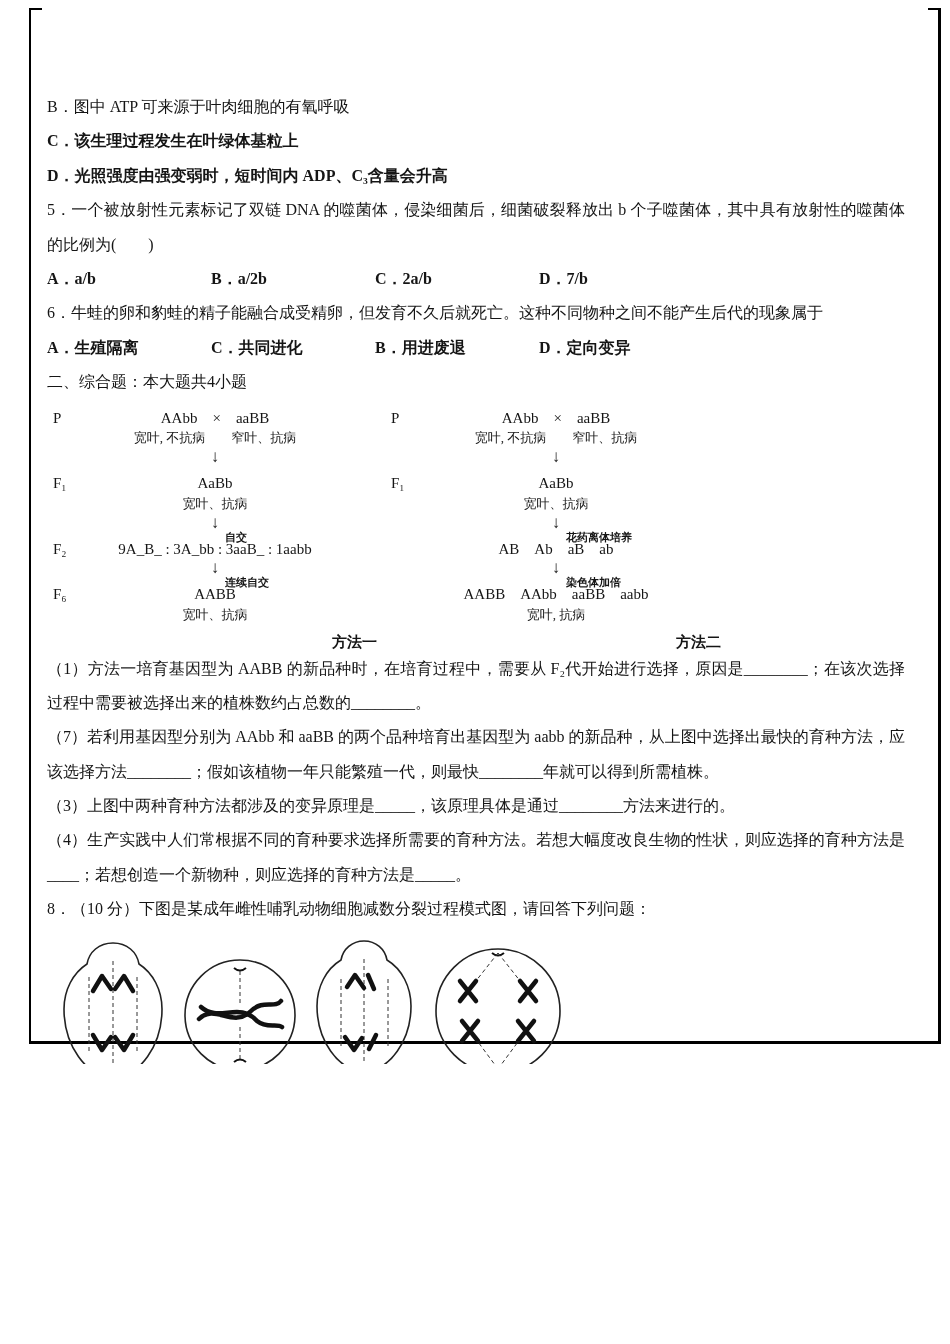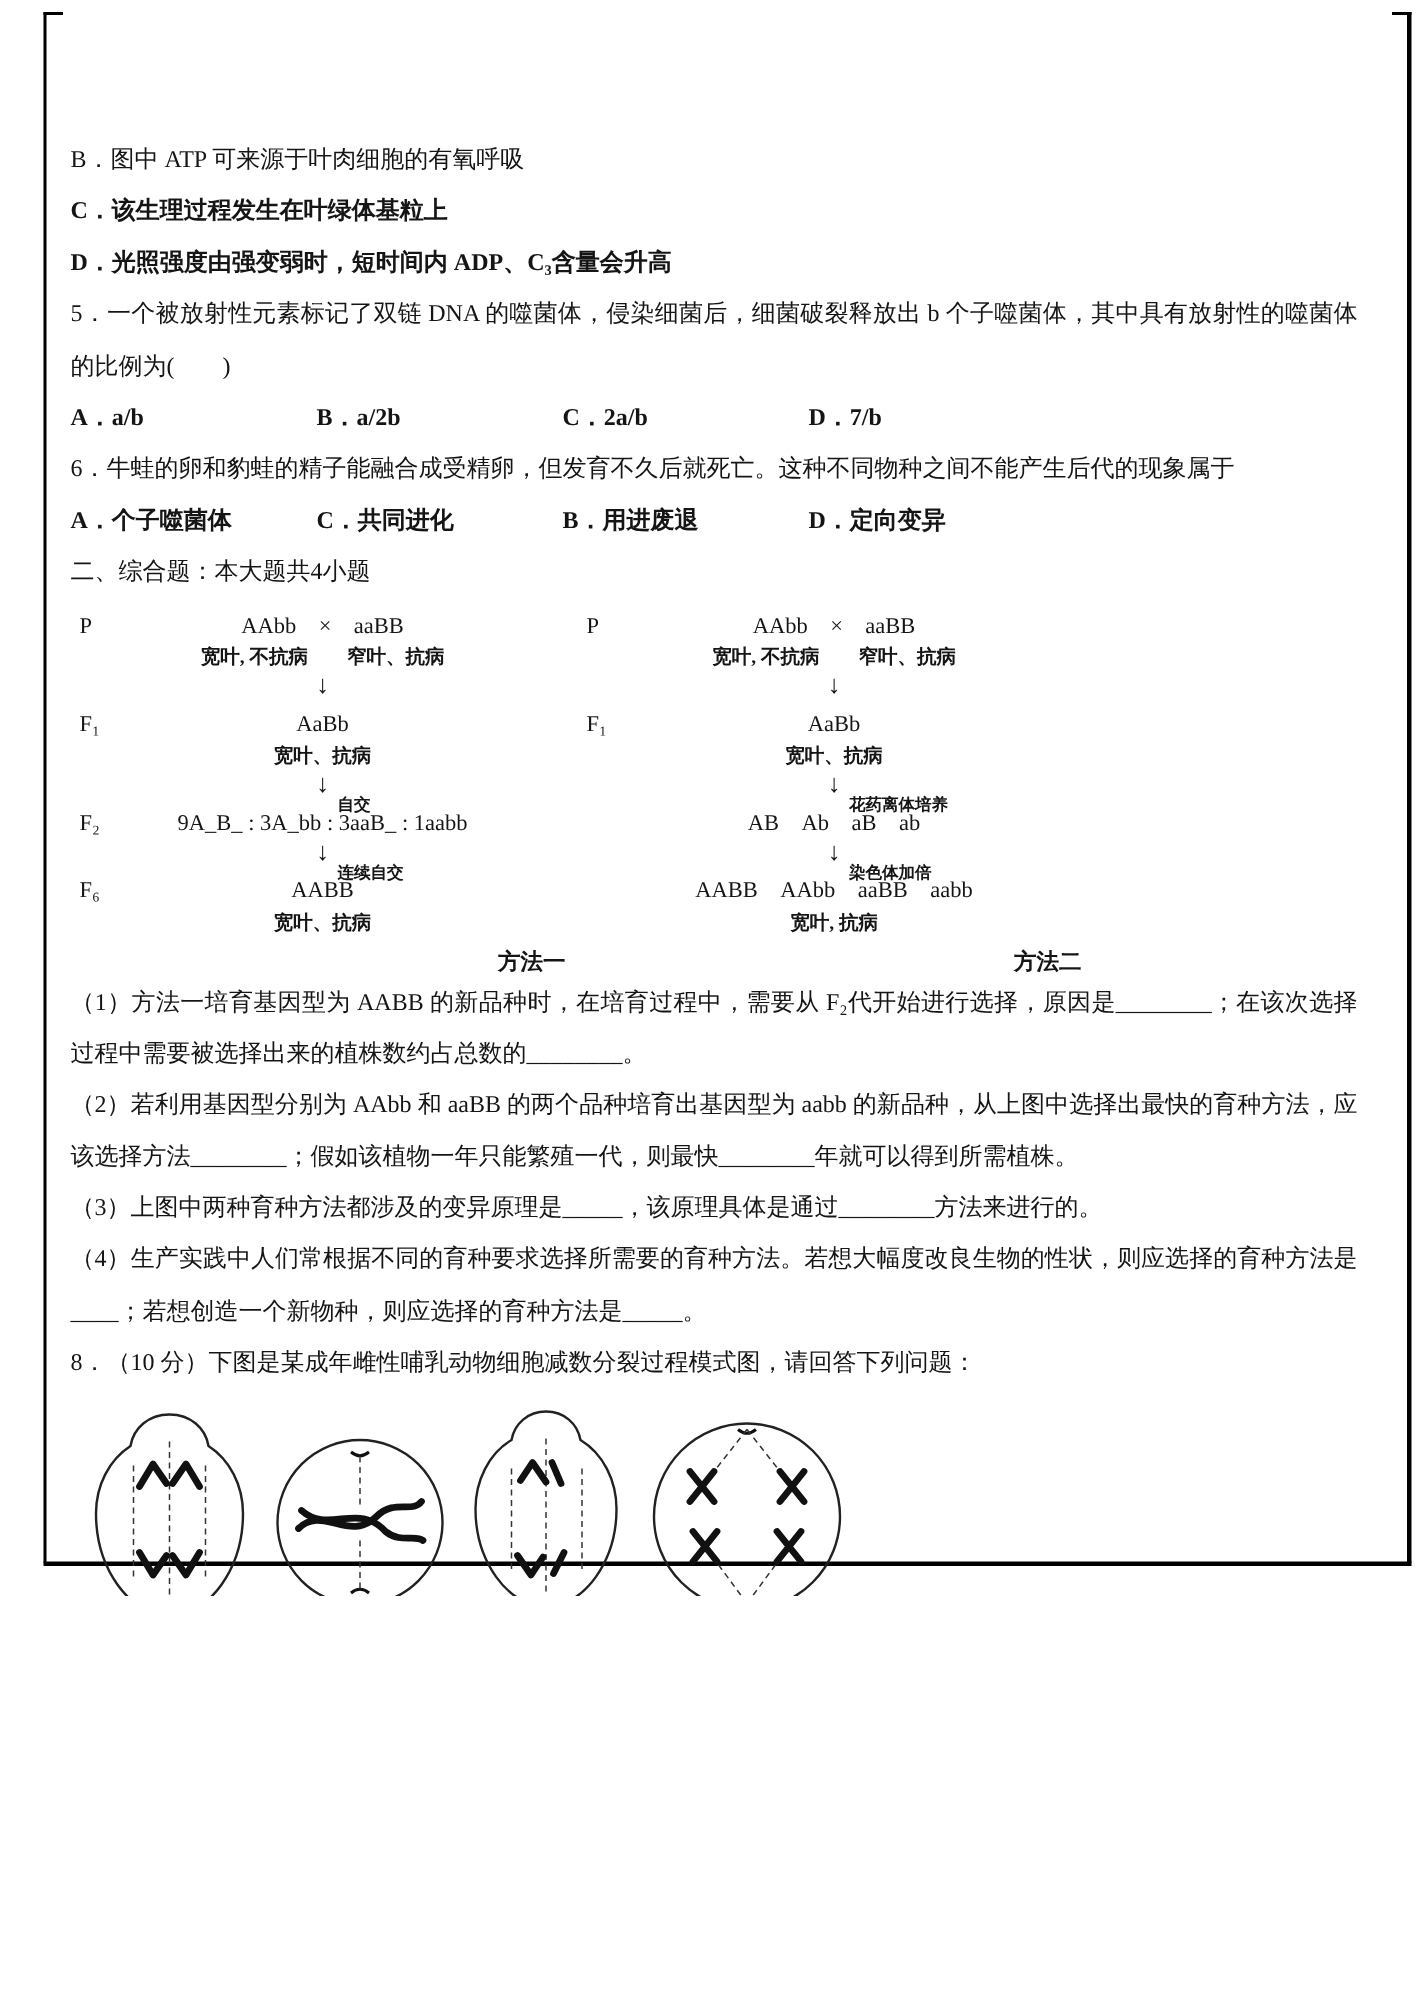--- a/index.html
+++ b/index.html
@@ -22,21 +22,21 @@
   .opts span { display:inline-block; width:164px; }
   .opts span:last-child { width:auto; }
 
   
   .flowchart { position:relative; height:238px; margin:6px 0 8px 0; font-size:15px; line-height:1.35; }
   .method { position:absolute; top:2px; }
   .method.m1 { left:6px;  width:324px; }
   .method.m2 { left:344px; width:330px; }
   .frow { position:relative; text-align:center; }
   .gen { position:absolute; left:0; top:0; font-size:15px; }
-  .pheno { font-size:13px; font-weight:700; margin:1px 0 2px; }
+  .pheno { font-size:13px; font-weight:400; margin:1px 0 2px; }
   .arrow-row { position:relative; height:25px; }
   .arrow-glyph { position:absolute; left:50%; transform:translateX(-50%); top:-2px; font-size:17px; }
   .arrow-label { position:absolute; left:calc(50% + 10px); top:16px; font-size:11px; font-weight:700; white-space:nowrap; }
   .caption { text-align:right; font-weight:700; margin-top:9px; font-size:15px; }
 
   
   .cells { display:flex; align-items:flex-end; gap:6px; margin:8px 0 2px 8px; }
   .cellbox { text-align:center; }
   .cellbox svg { display:block; }
   .cell-label { display:block; font-size:17px; margin-top:2px; }
@@ -64,21 +64,21 @@
     <div class="pline">5．一个被放射性元素标记了双链 DNA 的噬菌体，侵染细菌后，细菌破裂释放出 b 个子噬菌体，其中具有放射性的噬菌体的比例为(　　)</div>
     <div class="opts">
       <span>A．a/b</span>
       <span>B．a/2b</span>
       <span>C．2a/b</span>
       <span>D．7/b</span>
     </div>
 
     <div class="pline">6．牛蛙的卵和豹蛙的精子能融合成受精卵，但发育不久后就死亡。这种不同物种之间不能产生后代的现象属于</div>
     <div class="opts">
-      <span>A．个子噬菌体</span>
+      <span>A．生殖隔离</span>
       <span>C．共同进化</span>
       <span>B．用进废退</span>
       <span>D．定向变异</span>
     </div>
 
     <div class="pline">二、综合题：本大题共4小题</div>
 
     <div class="flowchart">
 
       <div class="method m1">
@@ -138,21 +138,21 @@
           <span class="arrow-glyph">↓</span>
           <span class="arrow-label">染色体加倍</span>
         </div>
         <div class="frow">AABB　AAbb　aaBB　aabb</div>
         <div class="frow pheno">宽叶, 抗病</div>
         <div class="caption">方法二</div>
       </div>
     </div>
 
     <div class="pline">（1）方法一培育基因型为 AABB 的新品种时，在培育过程中，需要从 F₂代开始进行选择，原因是________；在该次选择过程中需要被选择出来的植株数约占总数的________。</div>
-    <div class="pline">（2）若利用基因型分别为 AAbb 和 aaBB 的两个品种培育出基因型为 aabb 的新品种，从上图中选择出最快的育种方法，应该选择方法________；假如该植物一年只能繁殖一代，则最快________年就可以得到所需植株。</div>
+    <div class="pline">（7）若利用基因型分别为 AAbb 和 aaBB 的两个品种培育出基因型为 aabb 的新品种，从上图中选择出最快的育种方法，应该选择方法________；假如该植物一年只能繁殖一代，则最快________年就可以得到所需植株。</div>
     <div class="pline">（3）上图中两种育种方法都涉及的变异原理是_____，该原理具体是通过________方法来进行的。</div>
     <div class="pline">（4）生产实践中人们常根据不同的育种要求选择所需要的育种方法。若想大幅度改良生物的性状，则应选择的育种方法是____；若想创造一个新物种，则应选择的育种方法是_____。</div>
 
     <div class="pline">8．（10 分）下图是某成年雌性哺乳动物细胞减数分裂过程模式图，请回答下列问题：</div>
 
     <div class="cells">
       <div class="cellbox">
         <svg width="120" height="150" viewBox="0 0 120 150">
           <path class="outline" d="M58,8 c14,0 24,9 26,21 c14,9 23,26 23,45 c0,36 -22,68 -49,68 c-27,0 -49,-32 -49,-68 c0,-19 9,-36 23,-45 c2,-12 12,-21 26,-21 z"></path>
           <path class="spindle" d="M34,42 L34,116 M58,26 L58,132 M82,42 L82,116"></path>

